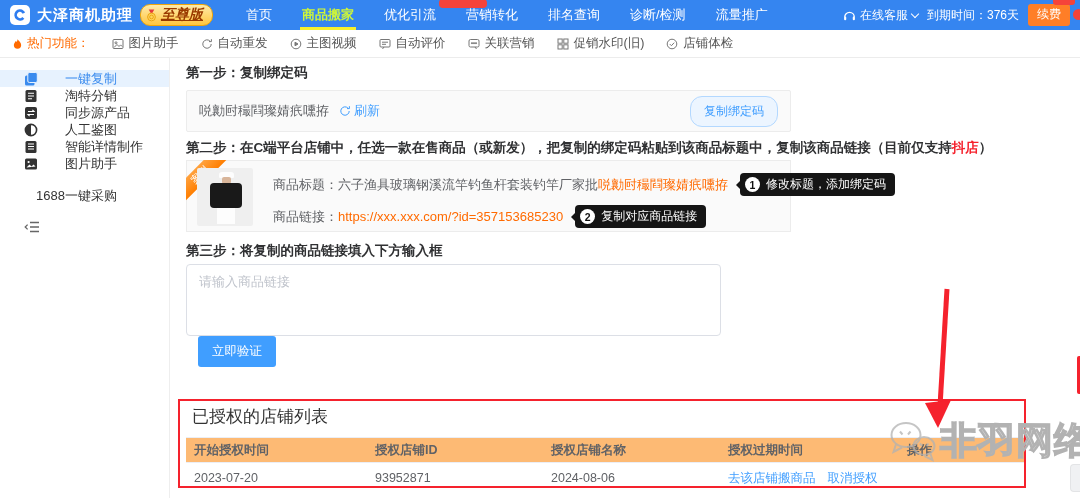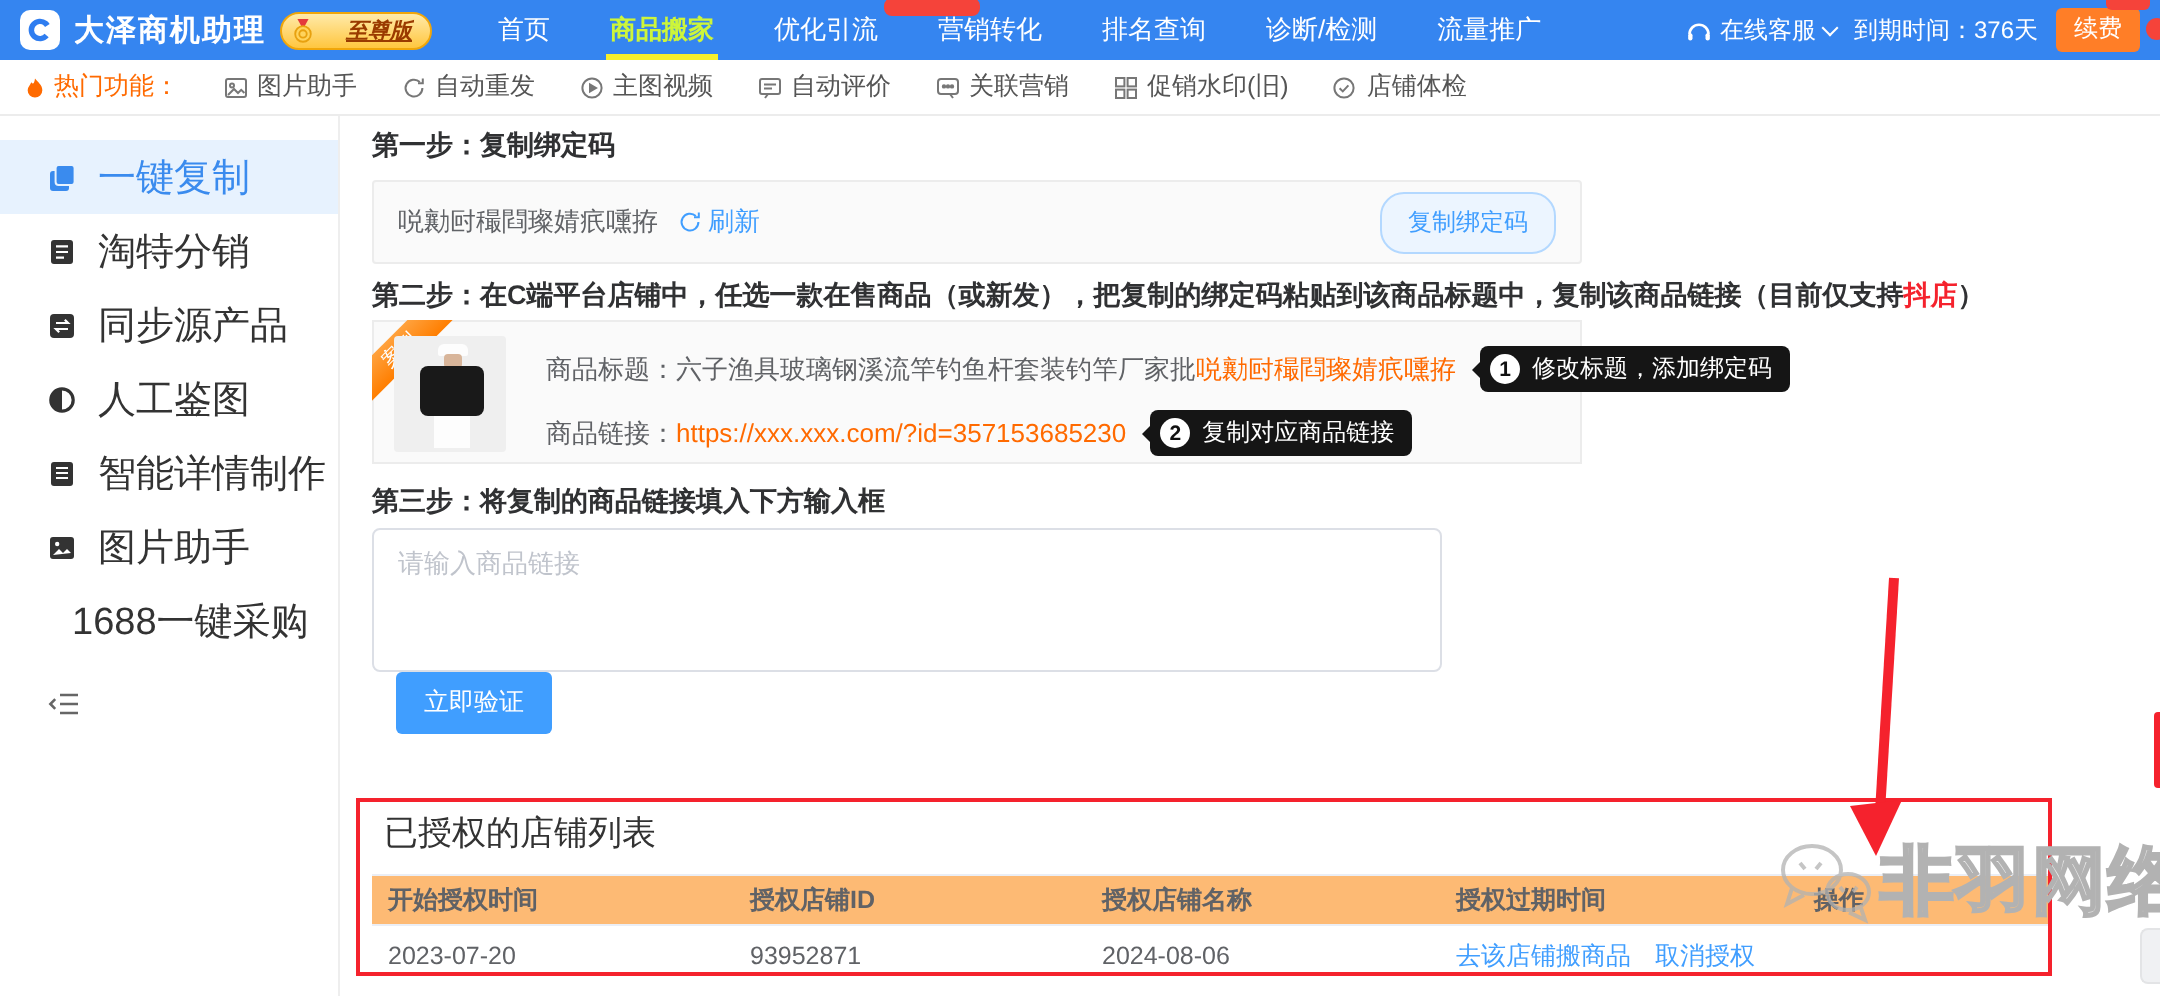--- a/index.html
+++ b/index.html
@@ -7,42 +7,42 @@
   body {
     width:1080px; height:498px; overflow:hidden; position:relative;
     background:#fff; font-family:"Liberation Sans","DejaVu Sans",sans-serif;
     color:#333;
   }
   
   .topbar { height:30px; background:#3585f0; display:flex; align-items:center; padding:0 10px; color:#fff; position:relative; }
   .brand { display:flex; align-items:center; }
   .logo-box { width:20px; height:20px; background:#fff; border-radius:5px; display:flex; align-items:center; justify-content:center; }
   .brand-name { font-size:15px; font-weight:bold; margin:0 7px; letter-spacing:1px; white-space:nowrap; }
-  .vip-pill { display:flex; align-items:center; gap:15px; background:linear-gradient(180deg,#ffeaa9,#ffc63f); border:1px solid #f0a60a; border-radius:10px; padding:1px 9px 1px 4px; font-size:11px; font-weight:bold; font-style:italic; color:#9a3a00; white-space:nowrap;text-decoration:underline; }
+  .vip-pill { display:flex; align-items:center; gap:3px; background:linear-gradient(180deg,#ffeaa9,#ffc63f); border:1px solid #f0a60a; border-radius:10px; padding:1px 9px 1px 4px; font-size:14px; font-weight:bold; font-style:italic; color:#9a3a00; white-space:nowrap;text-decoration:underline; }
   .nav { display:flex; margin-left:18px; height:30px; }
   .nav-item { padding:0 15px; line-height:30px; font-size:13px; color:#fff; position:relative; cursor:pointer; white-space:nowrap; }
   .nav-item.active { color:#cdf53a; font-weight:bold; }
   .nav-item.active::after { content:""; position:absolute; left:13px; right:13px; bottom:0; height:3px; background:#f6ef2c; }
   .nav-badge { position:absolute; top:-1px; left:-12px; width:48px; height:9px; background:#f5433a; border-radius:4px; }
   .top-right { margin-left:auto; display:flex; align-items:center; gap:9px; font-size:12px; white-space:nowrap; }
   .svc { display:flex; align-items:center; gap:4px; cursor:pointer; }
   .chev-dn { width:6px; height:6px; border-right:1.4px solid #fff; border-bottom:1.4px solid #fff; transform:rotate(45deg); margin-top:-3px; }
   .renew-btn { background:#ff7e27; border-radius:3px; padding:2px 9px 3px; font-size:12px; position:relative; cursor:pointer; }
   .renew-badge { position:absolute; top:-8px; right:-5px; width:22px; height:9px; background:#f5433a; border-radius:3px; }
   .edge-dot { position:absolute; right:-4px; top:9px; width:11px; height:11px; background:#f5433a; border-radius:50%; }
   
   .hotbar { height:28px; display:flex; align-items:center; padding-left:12px; gap:22px; border-bottom:1px solid #ececec; font-size:12.5px; color:#555; background:#fff; }
   .hot-label { color:#ff6a00; display:flex; align-items:center; gap:4px; }
   .hot-item { display:flex; align-items:center; gap:5px; cursor:pointer; }
   
   .layout { display:flex; height:440px; }
   .sidebar { width:170px; flex-shrink:0; border-right:1px solid #eee; padding-top:12px; }
-  .side-item { height:37px; display:flex; align-items:center; gap:11px; padding-left:24px; font-size:19px; color:#333; cursor:pointer; }
+  .side-item { height:17px; display:flex; align-items:center; gap:27px; padding-left:24px; font-size:13px; color:#333; cursor:pointer; }
   .side-item.active { background:#e7f2fe; color:#3a8bee; }
-  .side-item.no-icon { padding-left:36px; }
+  .side-item.no-icon { padding-left:36px;margin-top:15px; }
   .collapse-btn { margin-top:16px; padding-left:24px; cursor:pointer; }
   .main { flex:1; padding:8px 0 0 16px; position:relative; }
   .step-h { font-size:13.5px; font-weight:bold; color:#303133; margin:0 0 10px; line-height:14px; white-space:nowrap; }
   .red-t { color:#f5222d; }
   
   .bind-box { width:605px; height:42px; border:1px solid #ececec; background:#fafafa; border-radius:2px; display:flex; align-items:center; padding:0 12px; margin-bottom:9px; }
   .bind-code { color:#606266; font-size:13px; }
   .refresh-link { color:#409eff; font-size:13px; margin-left:10px; display:flex; align-items:center; gap:3px; cursor:pointer; }
   .copy-btn { margin-left:auto; background:#ecf5ff; border:1px solid #b3d8ff; color:#409eff; font-size:12px; padding:6px 13px; border-radius:12px; cursor:pointer; }
   

